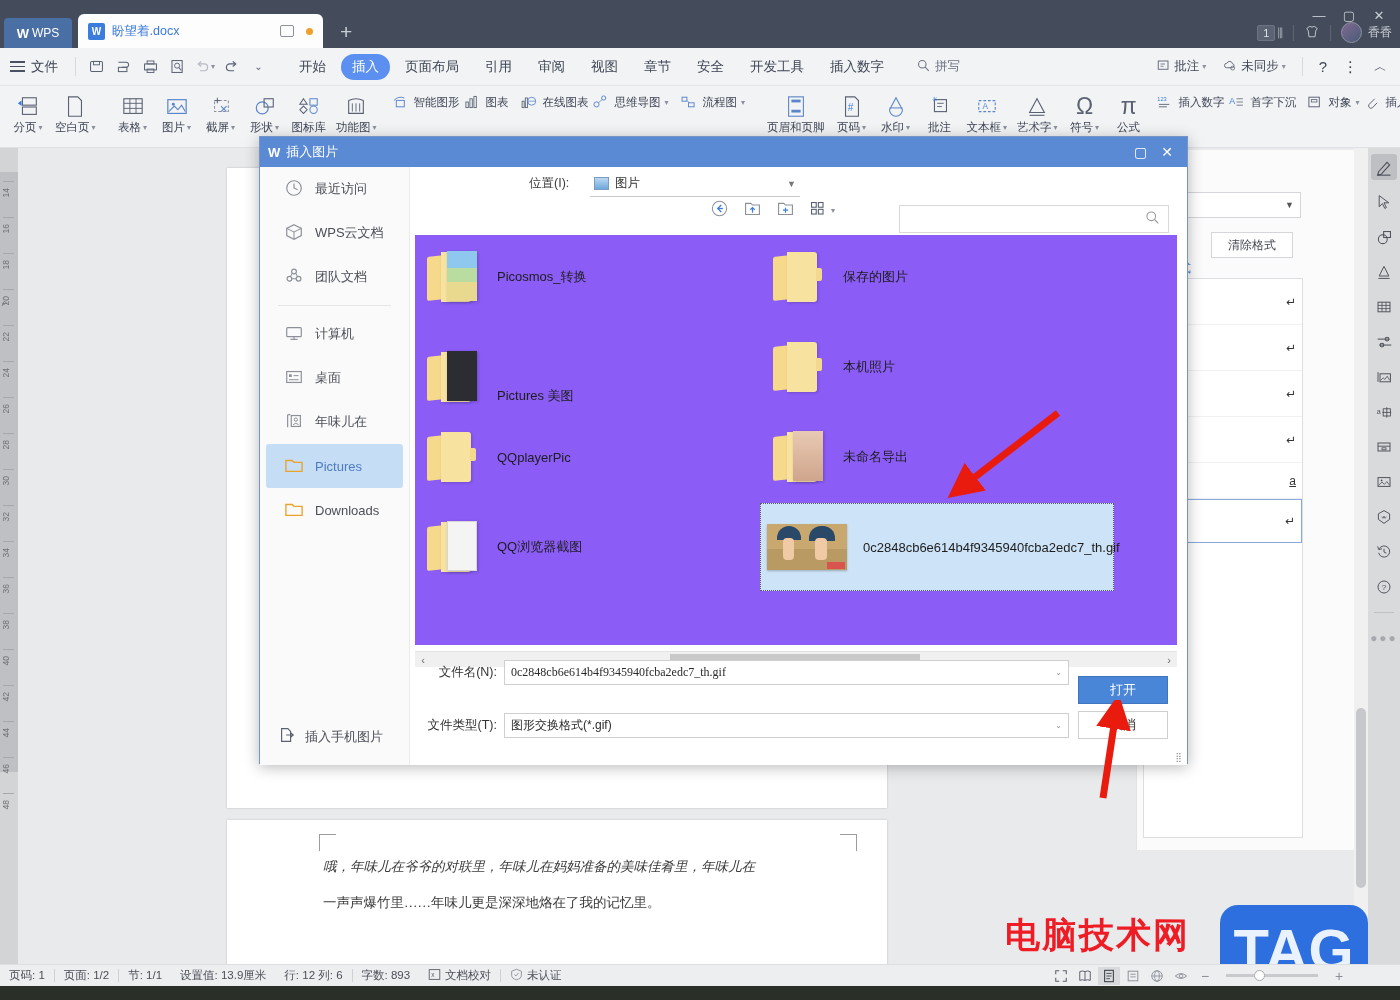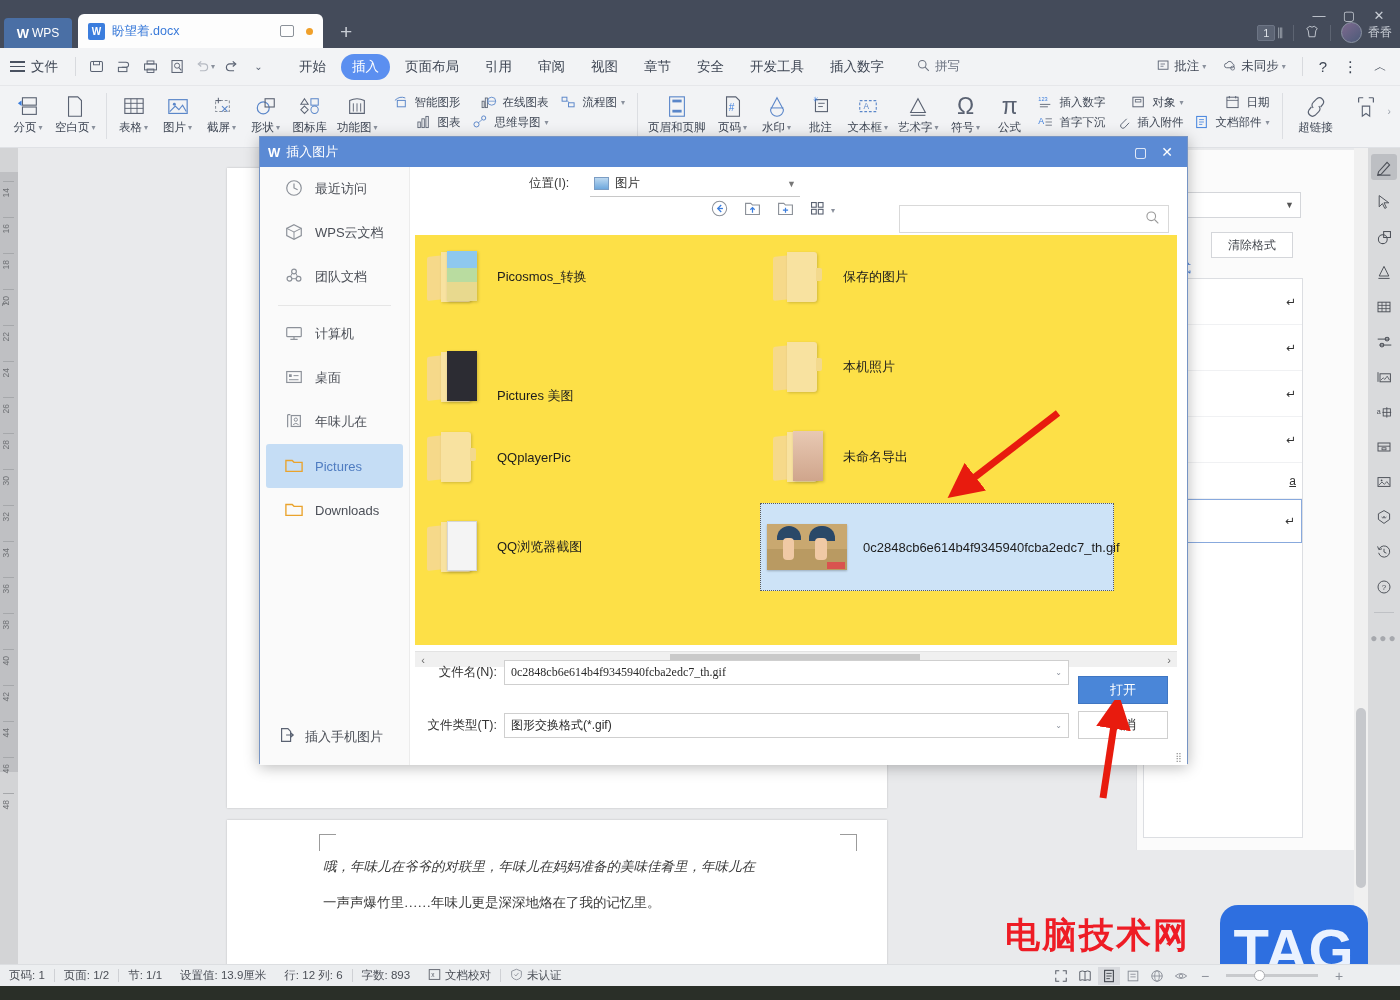--- a/index.html
+++ b/index.html
@@ -100,21 +100,21 @@
   }
   .rgrp { display: flex; align-items: flex-start; height: 56px; }
   .rbtn {
     display: flex; flex-direction: column; align-items: center; justify-content: flex-start;
     min-width: 44px; padding: 3px 5px 0; color: #3e4654; font-size: 11.5px;
   }
   .rbtn .ric { height: 27px; display: flex; align-items: center; justify-content: center; }
   .rbtn .rlb { display: flex; align-items: center; gap: 2px; white-space: nowrap; font-size: 11.5px; }
   .rbtn-wide { min-width: 56px; }
   .rsep { width: 1px; height: 46px; background: #dcdee2; margin: 3px 5px 0; }
-  .rstack { display: flex; flex-direction: column; gap: 2px; padding-top: 3px; align-items: flex-end; }
+  .rstack { display: flex; flex-direction: row; gap: 2px; padding-top: 3px; }
   .rrow { display: flex; align-items: center; gap: 4px; color: #3e4654; font-size: 11.5px; white-space: nowrap; }
   .rrow .ric2 { width: 20px; height: 18px; display: flex; align-items: center; justify-content: center; }
 
   
   .doc-area {
     position: absolute; top: 148px; left: 0; width: 1400px; height: 822px;
     background: #e9eaec;
   }
   .ruler-v {
     position: absolute; top: 148px; left: 0; width: 18px; height: 822px;
@@ -227,21 +227,21 @@
   .loc-caret { position: absolute; right: 4px; font-size: 9px; color: #777; }
   .nav-icons { position: absolute; left: 450px; top: 32px; display: flex; gap: 14px; align-items: center; }
   .search-box {
     position: absolute; right: 18px; top: 176px; width: 270px; height: 28px;
     border: 1px solid #d9d9d9; background: #fff;
     display: flex; align-items: center; padding: 0 8px;
   }
 
   .file-list {
     position: absolute; left: 155px; top: 68px; right: 10px; bottom: 120px;
-    background: #fde047; overflow: hidden;
+    background: #8b5cf6; overflow: hidden;
   }
   .file-item {
     position: absolute; width: 350px; height: 76px;
     display: flex; align-items: center; gap: 16px; padding: 0 6px;
   }
   .file-item.selected {
     background: #cde3f7; border: 1px dotted #5a5a5a;
   }
   .file-label { font-size: 13px; color: #1d1d1d; }
   .folder {

